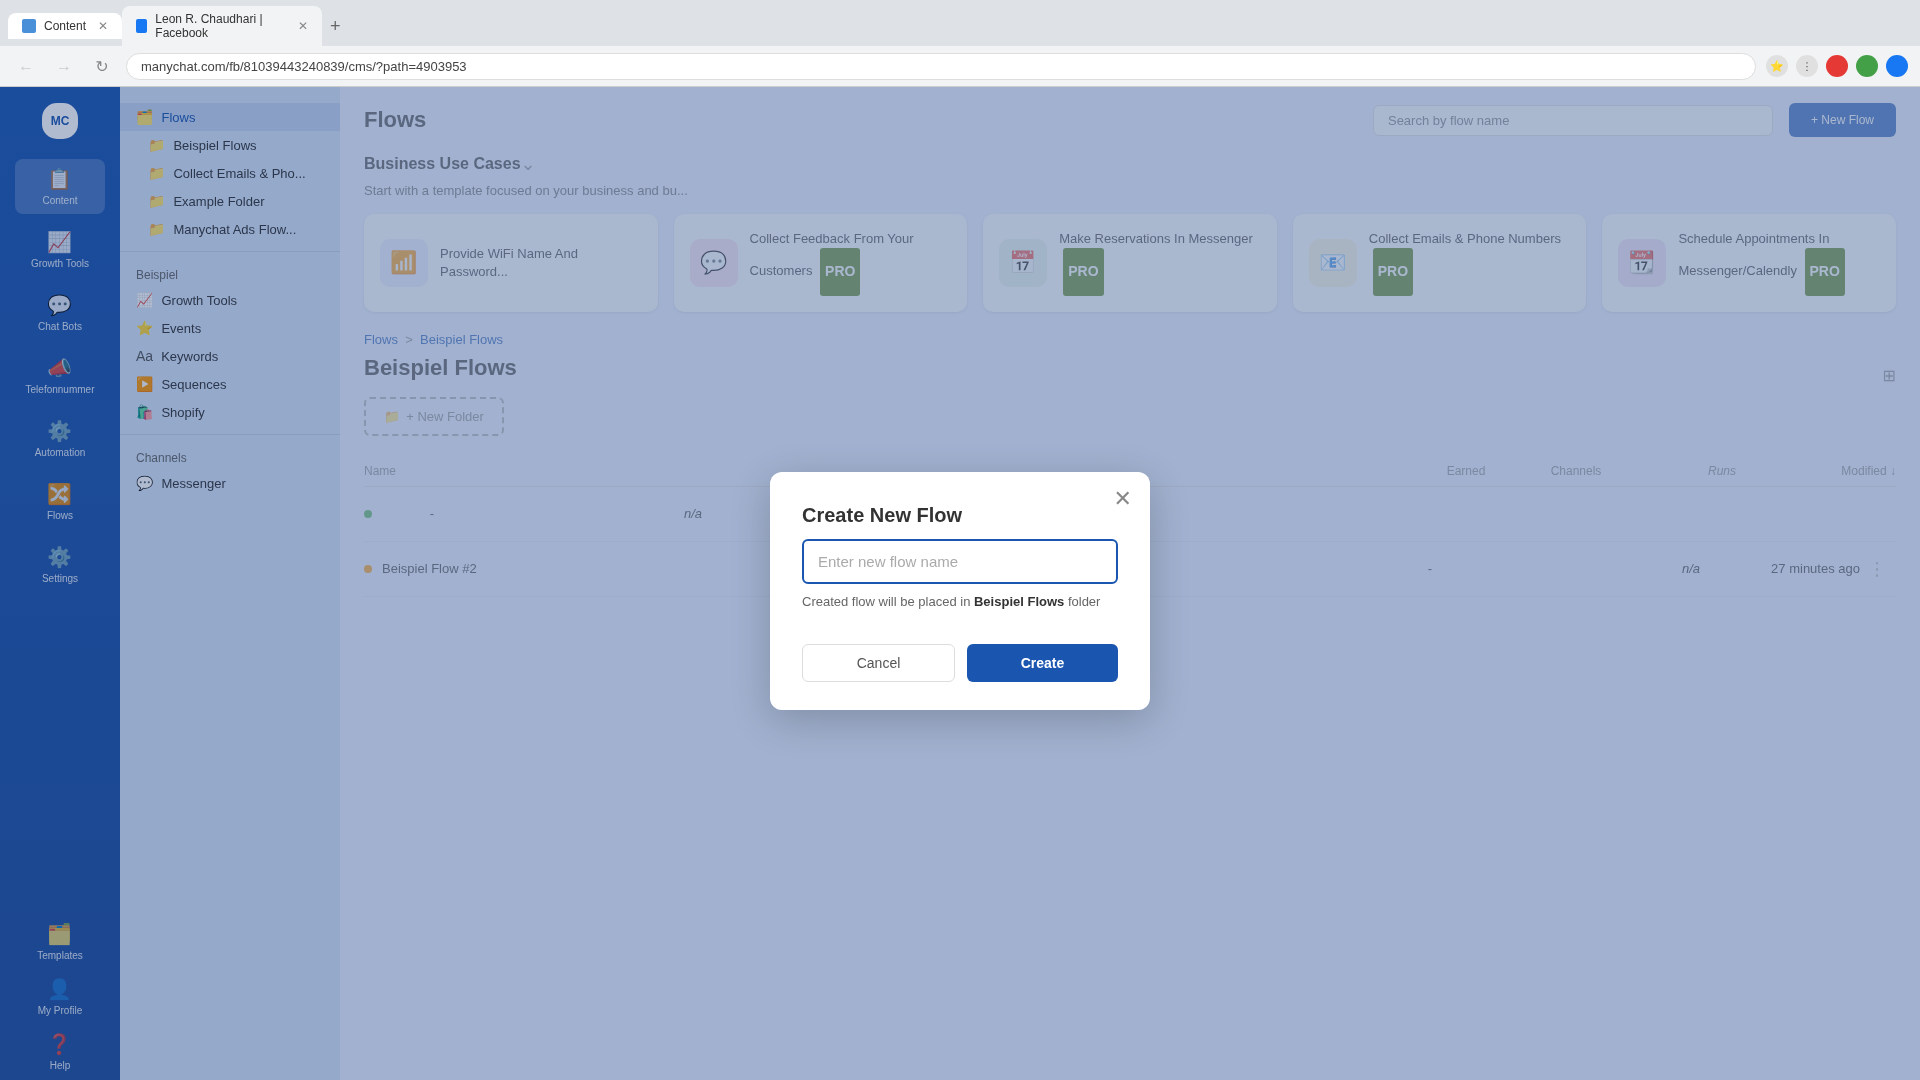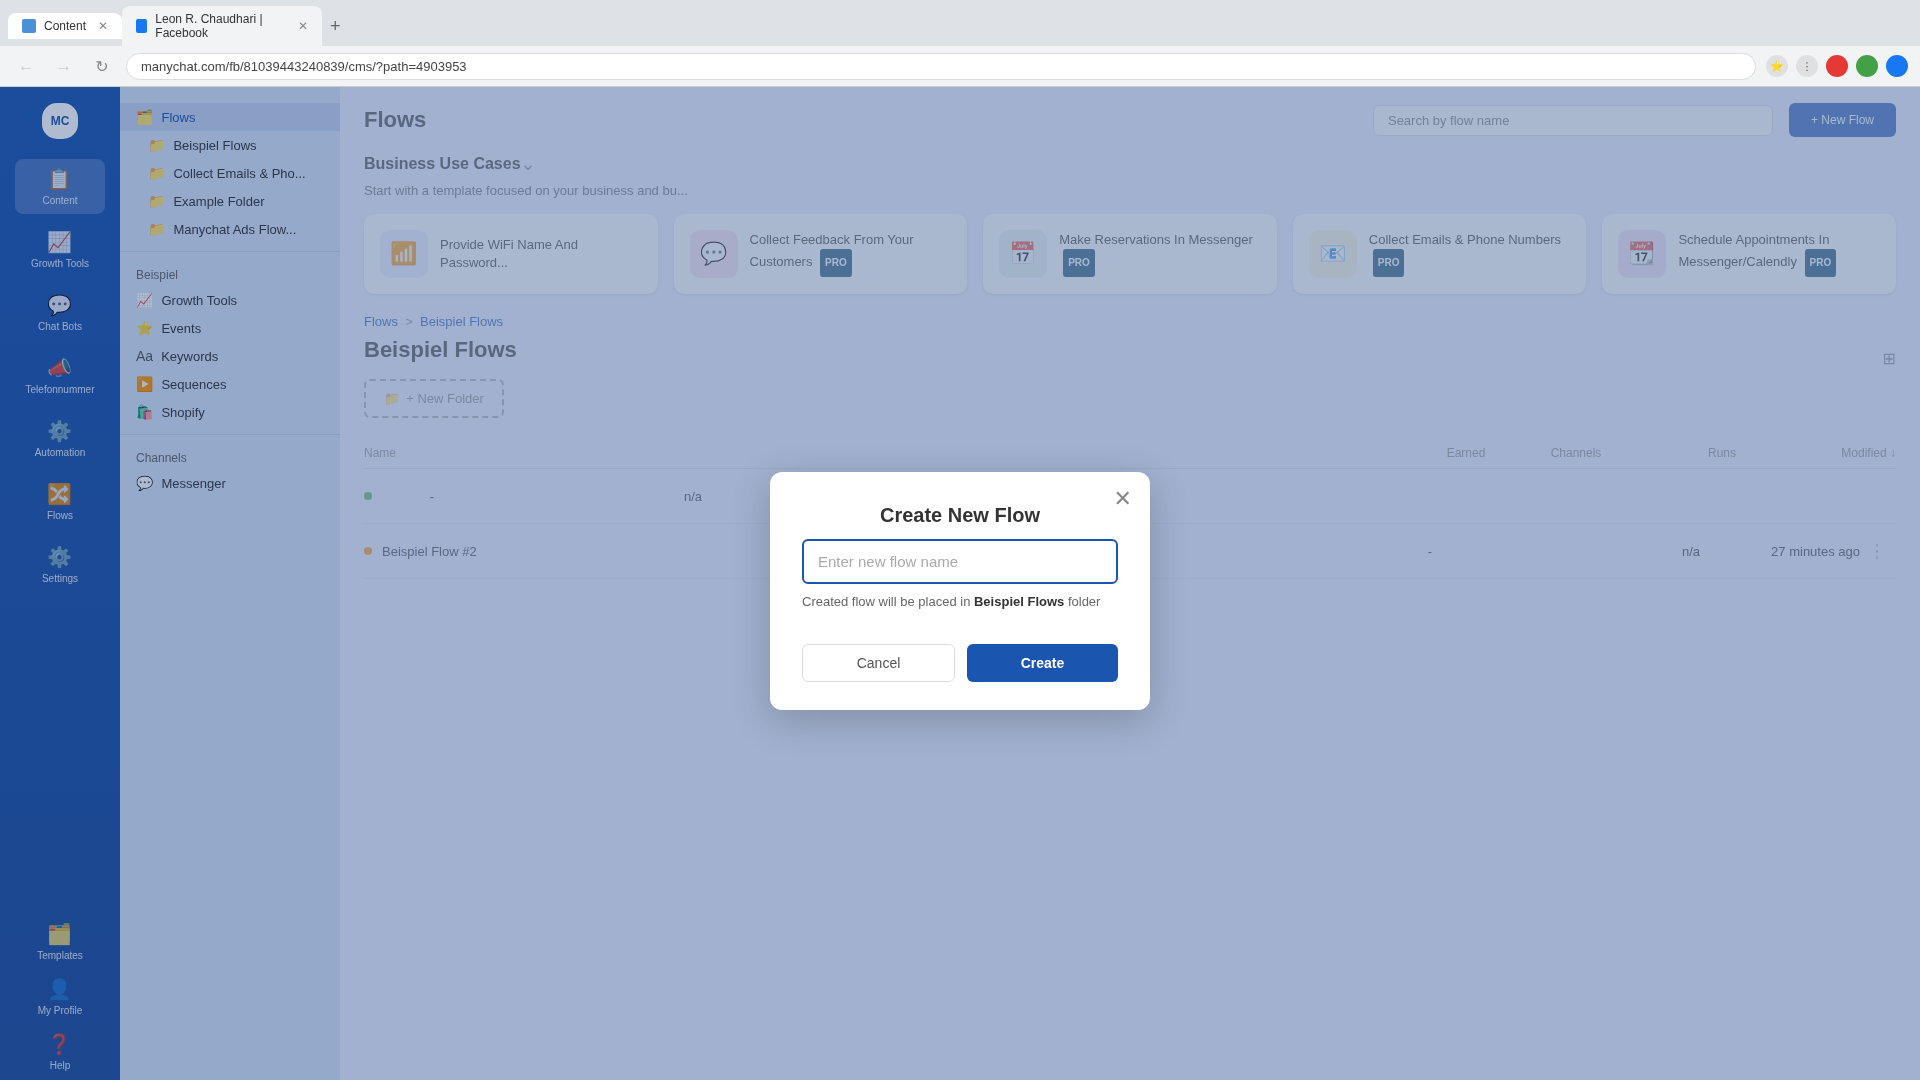--- a/index.html
+++ b/index.html
@@ -55,44 +55,44 @@
     .section-subtitle { font-size: 13px; color: #666; margin-bottom: 16px; }
     .template-cards { display: flex; gap: 16px; flex-wrap: wrap; }
     .template-card { flex: 1; min-width: 200px; background: #fff; border-radius: 10px; padding: 16px; display: flex; align-items: center; gap: 12px; box-shadow: 0 1px 3px rgba(0,0,0,0.1); cursor: pointer; }
     .template-card-icon { width: 48px; height: 48px; border-radius: 10px; display: flex; align-items: center; justify-content: center; font-size: 22px; flex-shrink: 0; }
     .template-card-icon.wifi { background: #e8f0fe; }
     .template-card-icon.feedback { background: #fce4ec; }
     .template-card-icon.reservation { background: #e8f5e9; }
     .template-card-icon.email { background: #fff8e1; }
     .template-card-icon.schedule { background: #f3e5f5; }
     .template-card-name { font-size: 13px; font-weight: 500; color: #333; line-height: 1.4; }
-    .pro-badge { display: inline-block; background: #0c4a6e; color: #fff; font-size: 10px; font-weight: bold; padding: 7px 5px; border-radius: 3px; margin-left: 4px; vertical-align: middle; }
+    .pro-badge { display: inline-block; background: #4d7c0f; color: #fff; font-size: 14px; font-weight: bold; padding: 14px 5px; border-radius: 3px; margin-left: 4px; vertical-align: middle; }
 
     .flows-section { padding: 0 24px; }
     .breadcrumb { font-size: 13px; color: #888; margin-bottom: 8px; }
     .breadcrumb span { color: #1a56b0; cursor: pointer; }
     .folder-title { font-size: 22px; font-weight: 700; color: #333; margin-bottom: 16px; }
     .new-folder-btn { border: 2px dashed #aaa; border-radius: 6px; padding: 10px 18px; background: none; color: #888; font-size: 13px; cursor: pointer; display: inline-flex; align-items: center; gap: 6px; margin-bottom: 20px; }
 
     .flows-table { width: 100%; }
     .flows-table-header { display: flex; padding: 8px 0; border-bottom: 1px solid #ddd; font-size: 12px; color: #888; font-weight: 500; }
     .col-name { flex: 1; }
     .col-earned { width: 100px; text-align: center; }
     .col-channels { width: 120px; text-align: center; }
-    .col-runs { width: 100px; text-align: right; }
+    .col-runs { width: 100px; text-align: right; font-style: italic; }
     .col-modified { width: 160px; text-align: right; }
     .flow-row { display: flex; align-items: center; padding: 12px 0; border-bottom: 1px solid rgba(0,0,0,0.05); font-size: 13px; color: #333; }
     .flow-dot { width: 8px; height: 8px; border-radius: 50%; background: #4caf50; margin-right: 10px; flex-shrink: 0; }
     .flow-dot.orange { background: #ff9800; }
     .flow-row-options { color: #aaa; cursor: pointer; padding: 4px 8px; font-size: 18px; letter-spacing: 2px; }
 
     
     .modal-overlay { position: absolute; top: 0; left: 0; width: 100%; height: 100%; background: rgba(30, 60, 120, 0.35); display: flex; align-items: center; justify-content: center; z-index: 100; }
     .modal { background: #fff; border-radius: 12px; width: 380px; padding: 32px 32px 28px; box-shadow: 0 10px 40px rgba(0,0,0,0.2); position: relative; }
-    .modal-title { font-size: 20px; font-weight: 700; color: #333; text-align: center; margin-bottom: 12px; }
+    .modal-title { font-size: 20px; font-weight: 700; color: #333; text-align: left; margin-bottom: 12px; }
     .modal-close { position: absolute; top: 16px; right: 18px; font-size: 22px; color: #888; cursor: pointer; background: none; border: none; line-height: 1; }
     .modal-input { width: 100%; border: 2px solid #1a56b0; border-radius: 6px; padding: 12px 14px; font-size: 15px; color: #333; outline: none; margin-bottom: 10px; }
     .modal-input::placeholder { color: #aaa; }
     .modal-hint { font-size: 13px; color: #666; margin-bottom: 35px; }
     .modal-hint strong { font-weight: 600; color: #333; }
     .modal-actions { display: flex; gap: 12px; justify-content: space-between; }
     .modal-cancel-btn { flex: 1; border: 1px solid #ddd; background: #fff; color: #555; border-radius: 6px; padding: 10px 0; font-size: 14px; cursor: pointer; font-weight: 500; }
     .modal-create-btn { flex: 1; background: #1a56b0; color: #fff; border: none; border-radius: 6px; padding: 10px 0; font-size: 14px; cursor: pointer; font-weight: 600; }
 
     .chevron-icon { font-size: 18px; color: #888; }

